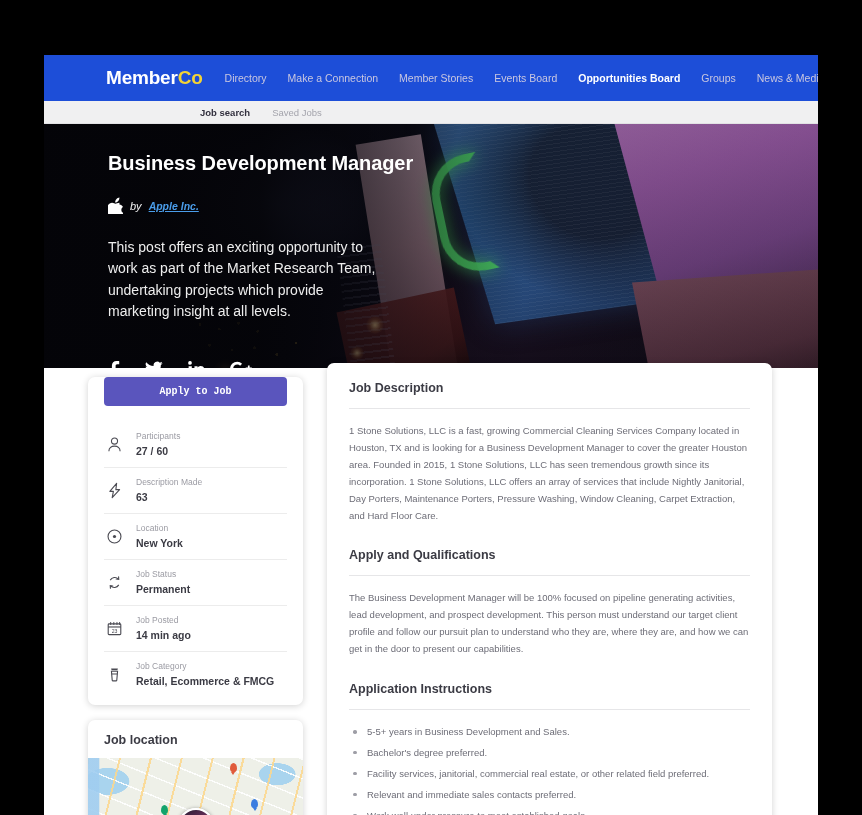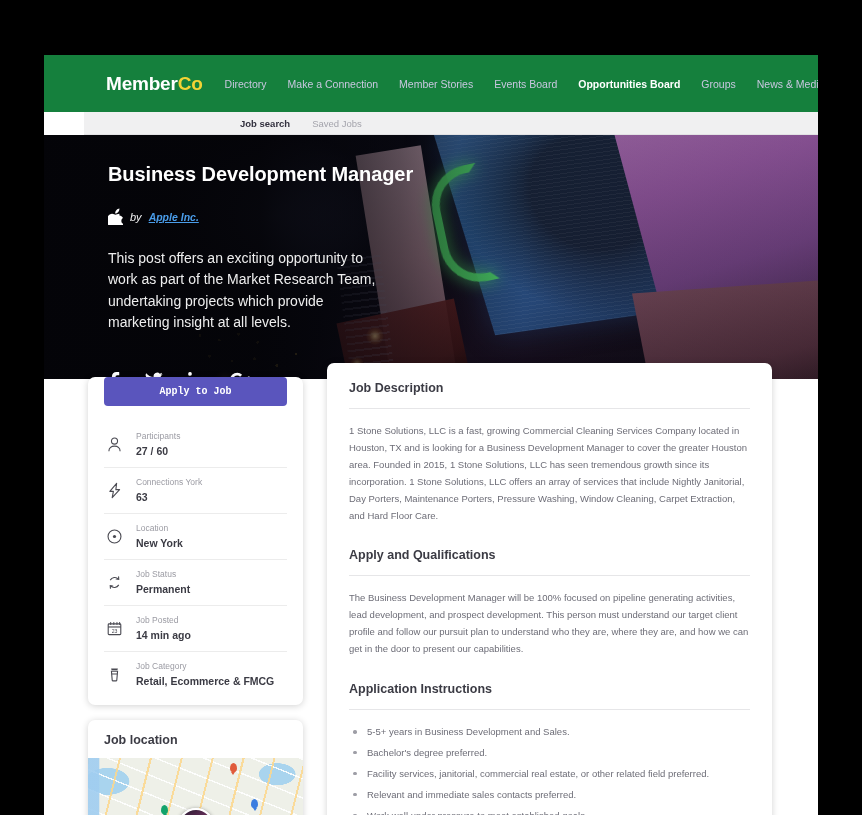--- a/index.html
+++ b/index.html
@@ -12,22 +12,22 @@
   .page {
     position: absolute;
     left: 44px; top: 55px;
     width: 774px; height: 760px;
     background: #fff;
     overflow: hidden;
   }
 
   
   .navbar {
-    height: 57px;
-    background: #15803d;
+    height: 46px;
+    background: #1d4ed8;
     display: flex;
     align-items: center;
     padding: 0 14px 0 62px;
     position: relative;
   }
   .brand {
     font-size: 19px;
     font-weight: 700;
     color: #ffffff;
     letter-spacing: -0.2px;
@@ -46,21 +46,20 @@
 
   
   .subnav {
     height: 23px;
     background: #f0f0f1;
     display: flex;
     align-items: center;
     gap: 22px;
     padding-left: 156px;
     border-bottom: 1px solid #e2e2e4;
-    margin-left: 40px;
   }
   .subnav-item { font-size: 9.5px; color: #a4a4ac; cursor: pointer; }
   .subnav-item.active { color: #33313f; font-weight: 700; }
 
   
   .hero {
     position: relative;
     height: 244px;
     overflow: hidden;
     background: #08070c;
@@ -383,21 +382,21 @@
             </span>
           </div>
 
           <div class="stat">
             <span class="stat-ico">
               <svg width="17" height="17" viewBox="0 0 20 20">
                   <path d="M12.5 1.5 4.5 11h4.2l-1.4 7.5L16 9h-4.4z" fill="none" stroke="#4a4a52" stroke-width="1.3" stroke-linejoin="round"></path>
                 </svg>
             </span>
             <span>
-              <div class="stat-label">Connections York</div>
+              <div class="stat-label">Description Made</div>
               <div class="stat-value">63</div>
             </span>
           </div>
 
           <div class="stat">
             <span class="stat-ico">
               <svg width="17" height="17" viewBox="0 0 20 20">
                   <circle cx="10" cy="10" r="7.6" fill="none" stroke="#4a4a52" stroke-width="1.3"></circle>
                   <circle cx="10" cy="10" r="1.9" fill="#4a4a52"></circle>
                 </svg>

